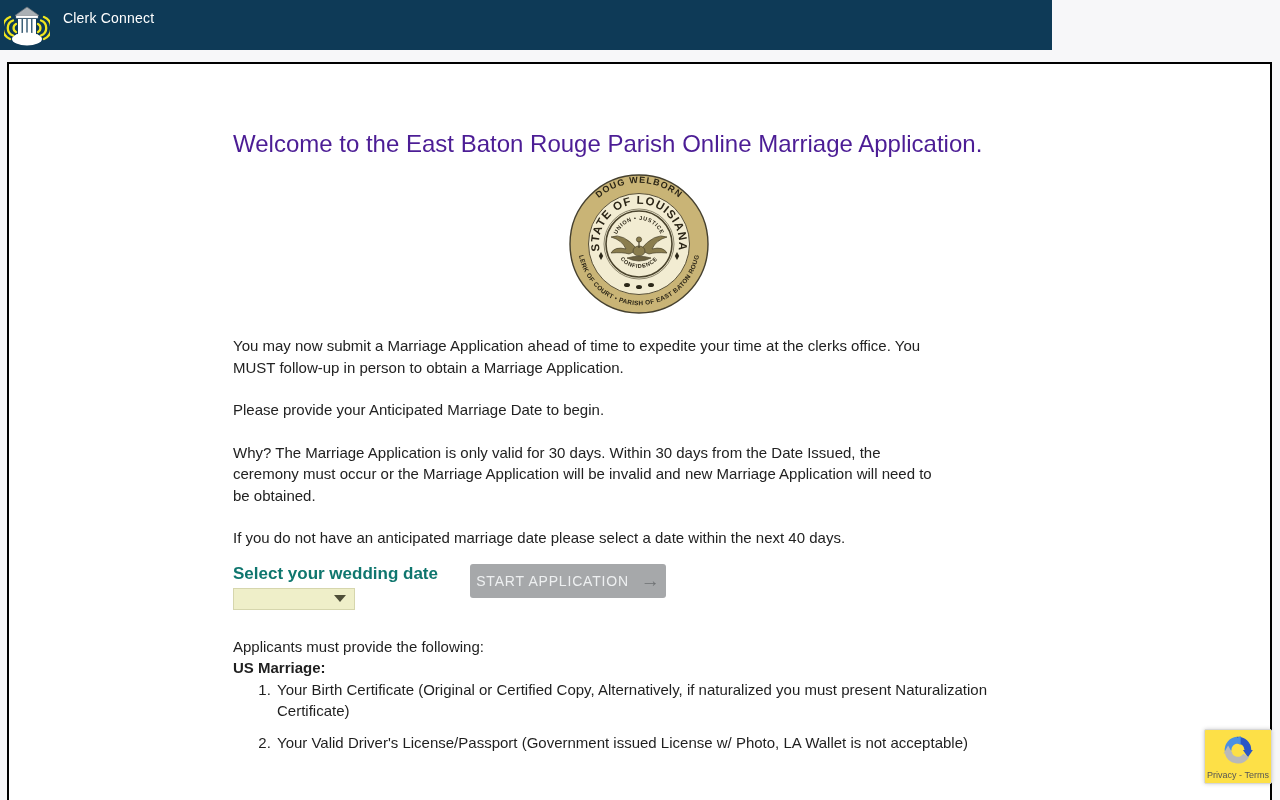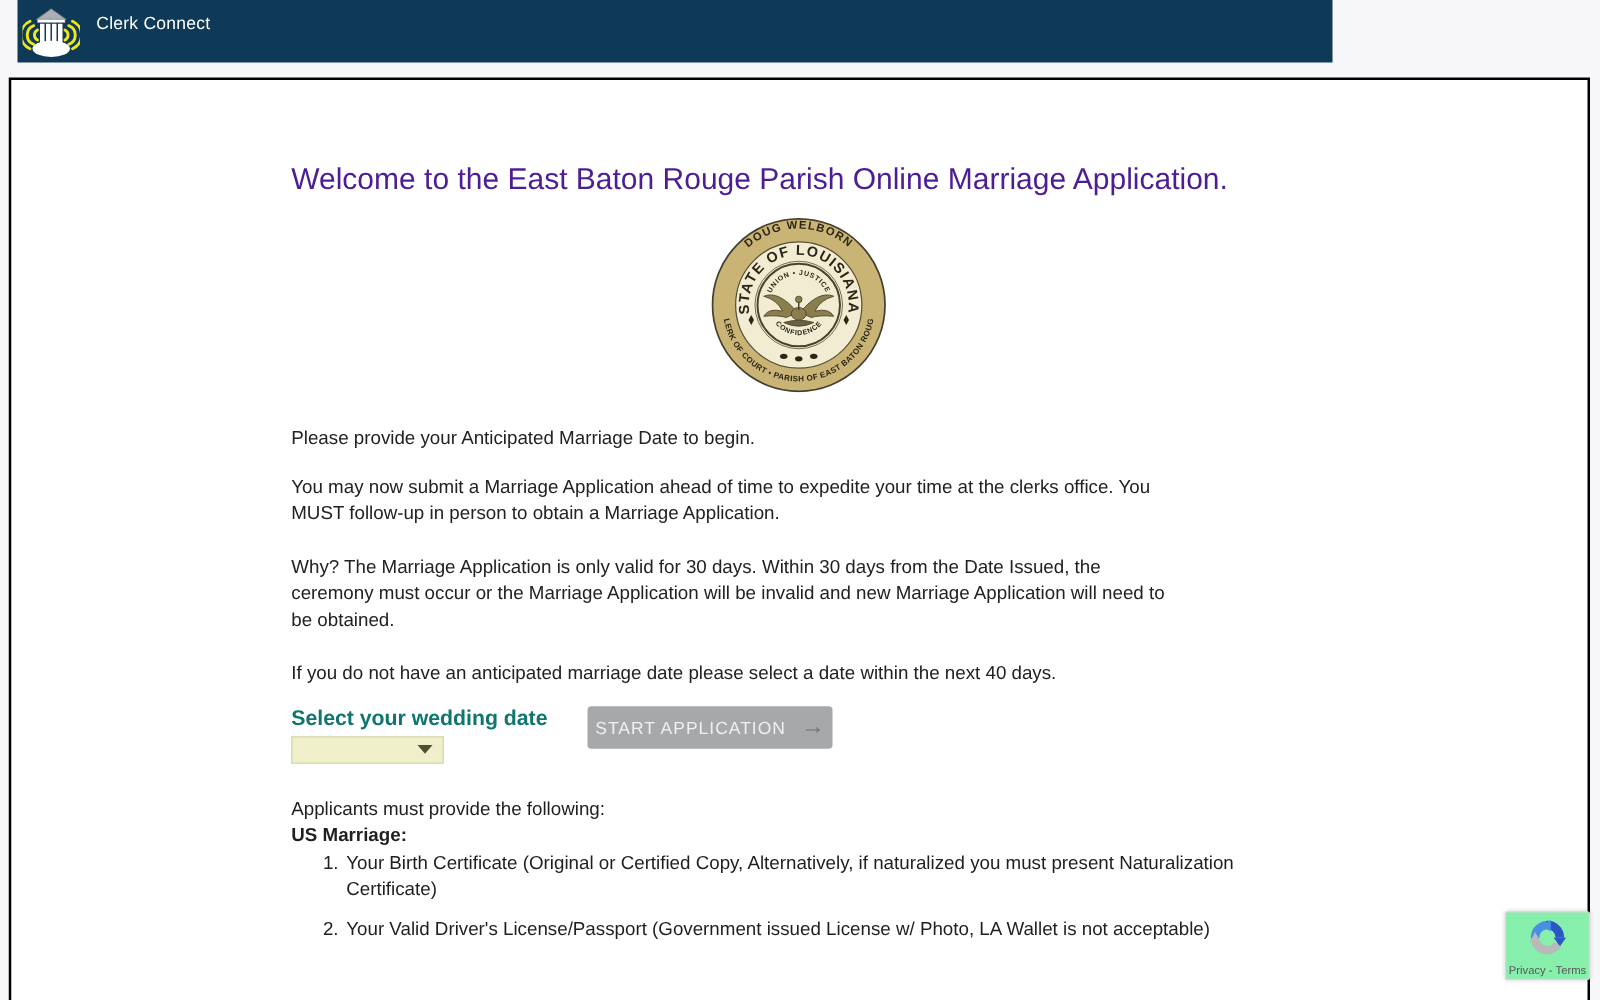--- a/index.html
+++ b/index.html
@@ -1,21 +1,21 @@
 <!DOCTYPE html>
 <html><head>
 <meta charset="utf-8">
 <style>
   * { margin: 0; padding: 0; box-sizing: border-box; }
   html, body { width: 1280px; height: 800px; overflow: hidden; background: #f7f7f9;
     font-family: "Liberation Sans", sans-serif; color: #1f1f1f; }
 
   
   .navbar { position: absolute; left: 0; top: 0; width: 1052px; height: 50px;
-    background: #0e3a57; margin-left: 14px; }
+    background: #0e3a57; }
   .navbar .logo { position: absolute; left: 4px; top: 2px; width: 46px; height: 46px; }
   .navbar .app-name { position: absolute; left: 63px; top: 10px; font-size: 14px;
     color: #ffffff; letter-spacing: .2px; }
 
   
   .card { position: absolute; left: 7px; top: 62px; width: 1265px; height: 900px;
     background: #ffffff; border: 2px solid #000000; }
   .content { padding-left: 224px; }
 
   .page-title { margin-top: 66px; font-size: 24px; font-weight: 400; color: #4c1d95;
@@ -47,21 +47,21 @@
 
   
   .req-intro { margin-top: 26px; font-size: 15px; line-height: 21.5px; }
   .req-heading { font-size: 15px; font-weight: 700; line-height: 21.5px; }
   ol.req-list { width: 790px; margin: 0; padding-left: 42px; font-size: 15px; line-height: 21.5px; }
   ol.req-list li { margin-bottom: 10px; padding-left: 2px; }
   .non-us { margin-top: 48px; font-size: 15px; font-weight: 400; text-align: right; }
 
   
   .recaptcha { position: fixed; right: 8px; bottom: 16px; width: 68px; height: 55px;
-    background: #86efac; border: 1px solid #d7d7d7; border-radius: 2px;
+    background: #fde047; border: 1px solid #d7d7d7; border-radius: 2px;
     box-shadow: 0 0 4px rgba(0,0,0,.18); text-align: center; z-index: 5; }
   .recaptcha svg { width: 36px; height: 36px; margin-top: 2px; }
   .recaptcha .pt { font-size: 9px; color: #555; margin-top: -2px; }
 </style>
 </head>
 <body>
 
 <header class="navbar">
   <span class="logo">
     <svg viewBox="0 0 46 46">
@@ -129,22 +129,22 @@
         <g fill="#2b2718">
           <polygon points="32,78 34.2,82 32,86 29.8,82"></polygon>
           <polygon points="108,78 110.2,82 108,86 105.8,82"></polygon>
           <ellipse cx="58" cy="111" rx="3" ry="2.1"></ellipse>
           <ellipse cx="70" cy="113" rx="3" ry="2.1"></ellipse>
           <ellipse cx="82" cy="111" rx="3" ry="2.1"></ellipse>
         </g>
       </svg>
     </div>
 
+    <p class="para first">You may now submit a Marriage Application ahead of time to expedite your time at the clerks office. You MUST follow-up in person to obtain a Marriage Application.</p>
     <p class="para">Please provide your Anticipated Marriage Date to begin.</p>
-    <p class="para first">You may now submit a Marriage Application ahead of time to expedite your time at the clerks office. You MUST follow-up in person to obtain a Marriage Application.</p>
     <p class="para">Why? The Marriage Application is only valid for 30 days. Within 30 days from the Date Issued, the ceremony must occur or the Marriage Application will be invalid and new Marriage Application will need to be obtained.</p>
     <p class="para">If you do not have an anticipated marriage date please select a date within the next 40 days.</p>
 
     <div class="wedding-row">
       <div class="wedding-left">
         <div class="wedding-label">Select your wedding date</div>
         <div class="date-select">
           <span class="value"></span>
           <span class="select-arrow"></span>
         </div>

